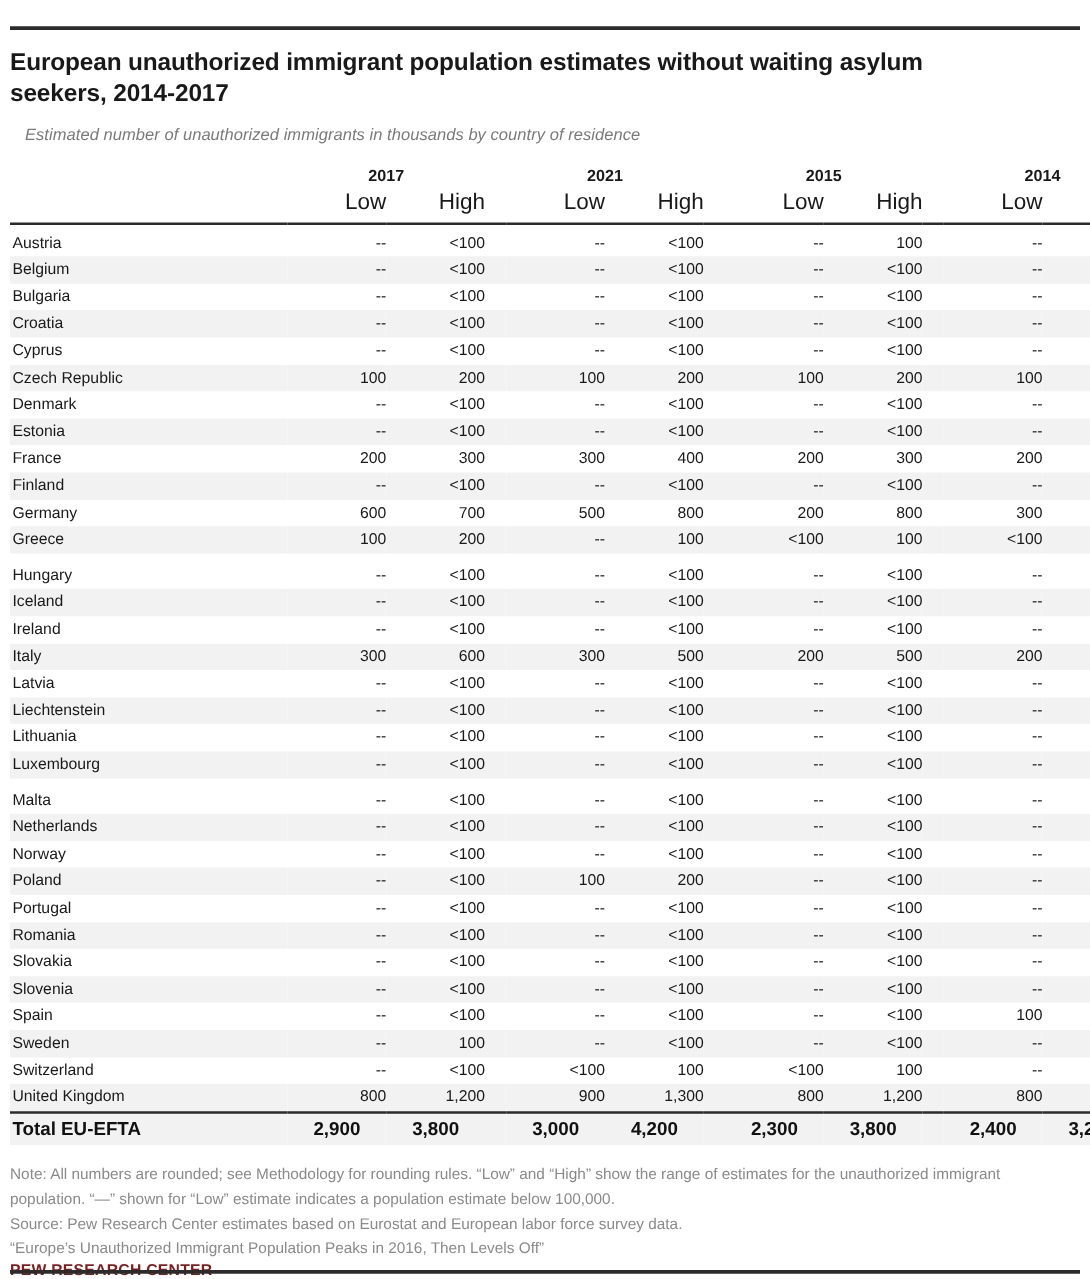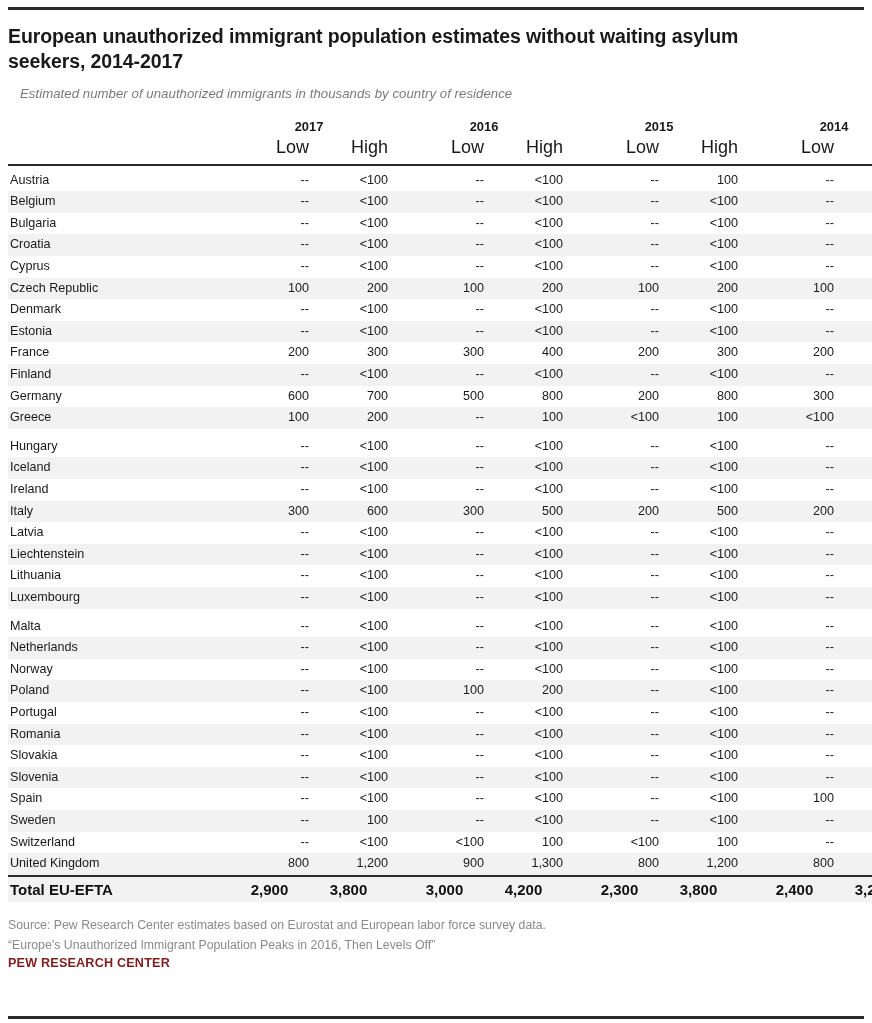--- a/index.html
+++ b/index.html
@@ -11,21 +11,21 @@
     width: 872px;
     height: 1023px;
     font-family: "Liberation Sans", sans-serif;
     color: #1a1a1a;
     -webkit-font-smoothing: antialiased;
   }
   .sheet {
     width: 872px;
     height: 1023px;
     box-sizing: border-box;
-    padding: 2px 8px;
+    padding: 16px 8px;
     position: relative;
     overflow: hidden;
   }
   .top-rule {
     height: 3px;
     background: #2b2b2b;
     margin: 5px 0 0 0;
   }
   .title {
     font-size: 19.5px;
@@ -157,21 +157,21 @@
         <col class="c-num">
         <col class="c-gap">
       <col class="c-num">
         <col class="c-num">
     </colgroup>
     <thead>
       <tr>
         <th></th>
         <th class="year" colspan="2">2017</th>
         <th></th>
-        <th class="year" colspan="2">2016</th>
+        <th class="year" colspan="2">2021</th>
         <th></th>
         <th class="year" colspan="2">2015</th>
         <th></th>
         <th class="year" colspan="2">2014</th>
       </tr>
       <tr>
         <th></th>
         <th class="lowhigh">Low</th>
         <th class="lowhigh">High</th>
         <th></th>
@@ -657,20 +657,21 @@
           <td class="num">2,300</td>
           <td class="num">3,800</td>
           <td class="num"></td>
           <td class="num">2,400</td>
           <td class="num">3,200</td>
         </tr>
       </tbody>
   </table>
 
   <div class="notes">
+    <p>Note: All numbers are rounded; see Methodology for rounding rules. “Low” and “High” show the range of estimates for the unauthorized immigrant population. “—” shown for “Low” estimate indicates a population estimate below 100,000.</p>
     <p>Source: Pew Research Center estimates based on Eurostat and European labor force survey data.</p>
     <p>“Europe’s Unauthorized Immigrant Population Peaks in 2016, Then Levels Off”</p>
   </div>
 
   <div class="brand">PEW RESEARCH CENTER</div>
 
   <div class="bottom-rule"></div>
 </div>
 
 </body></html>

